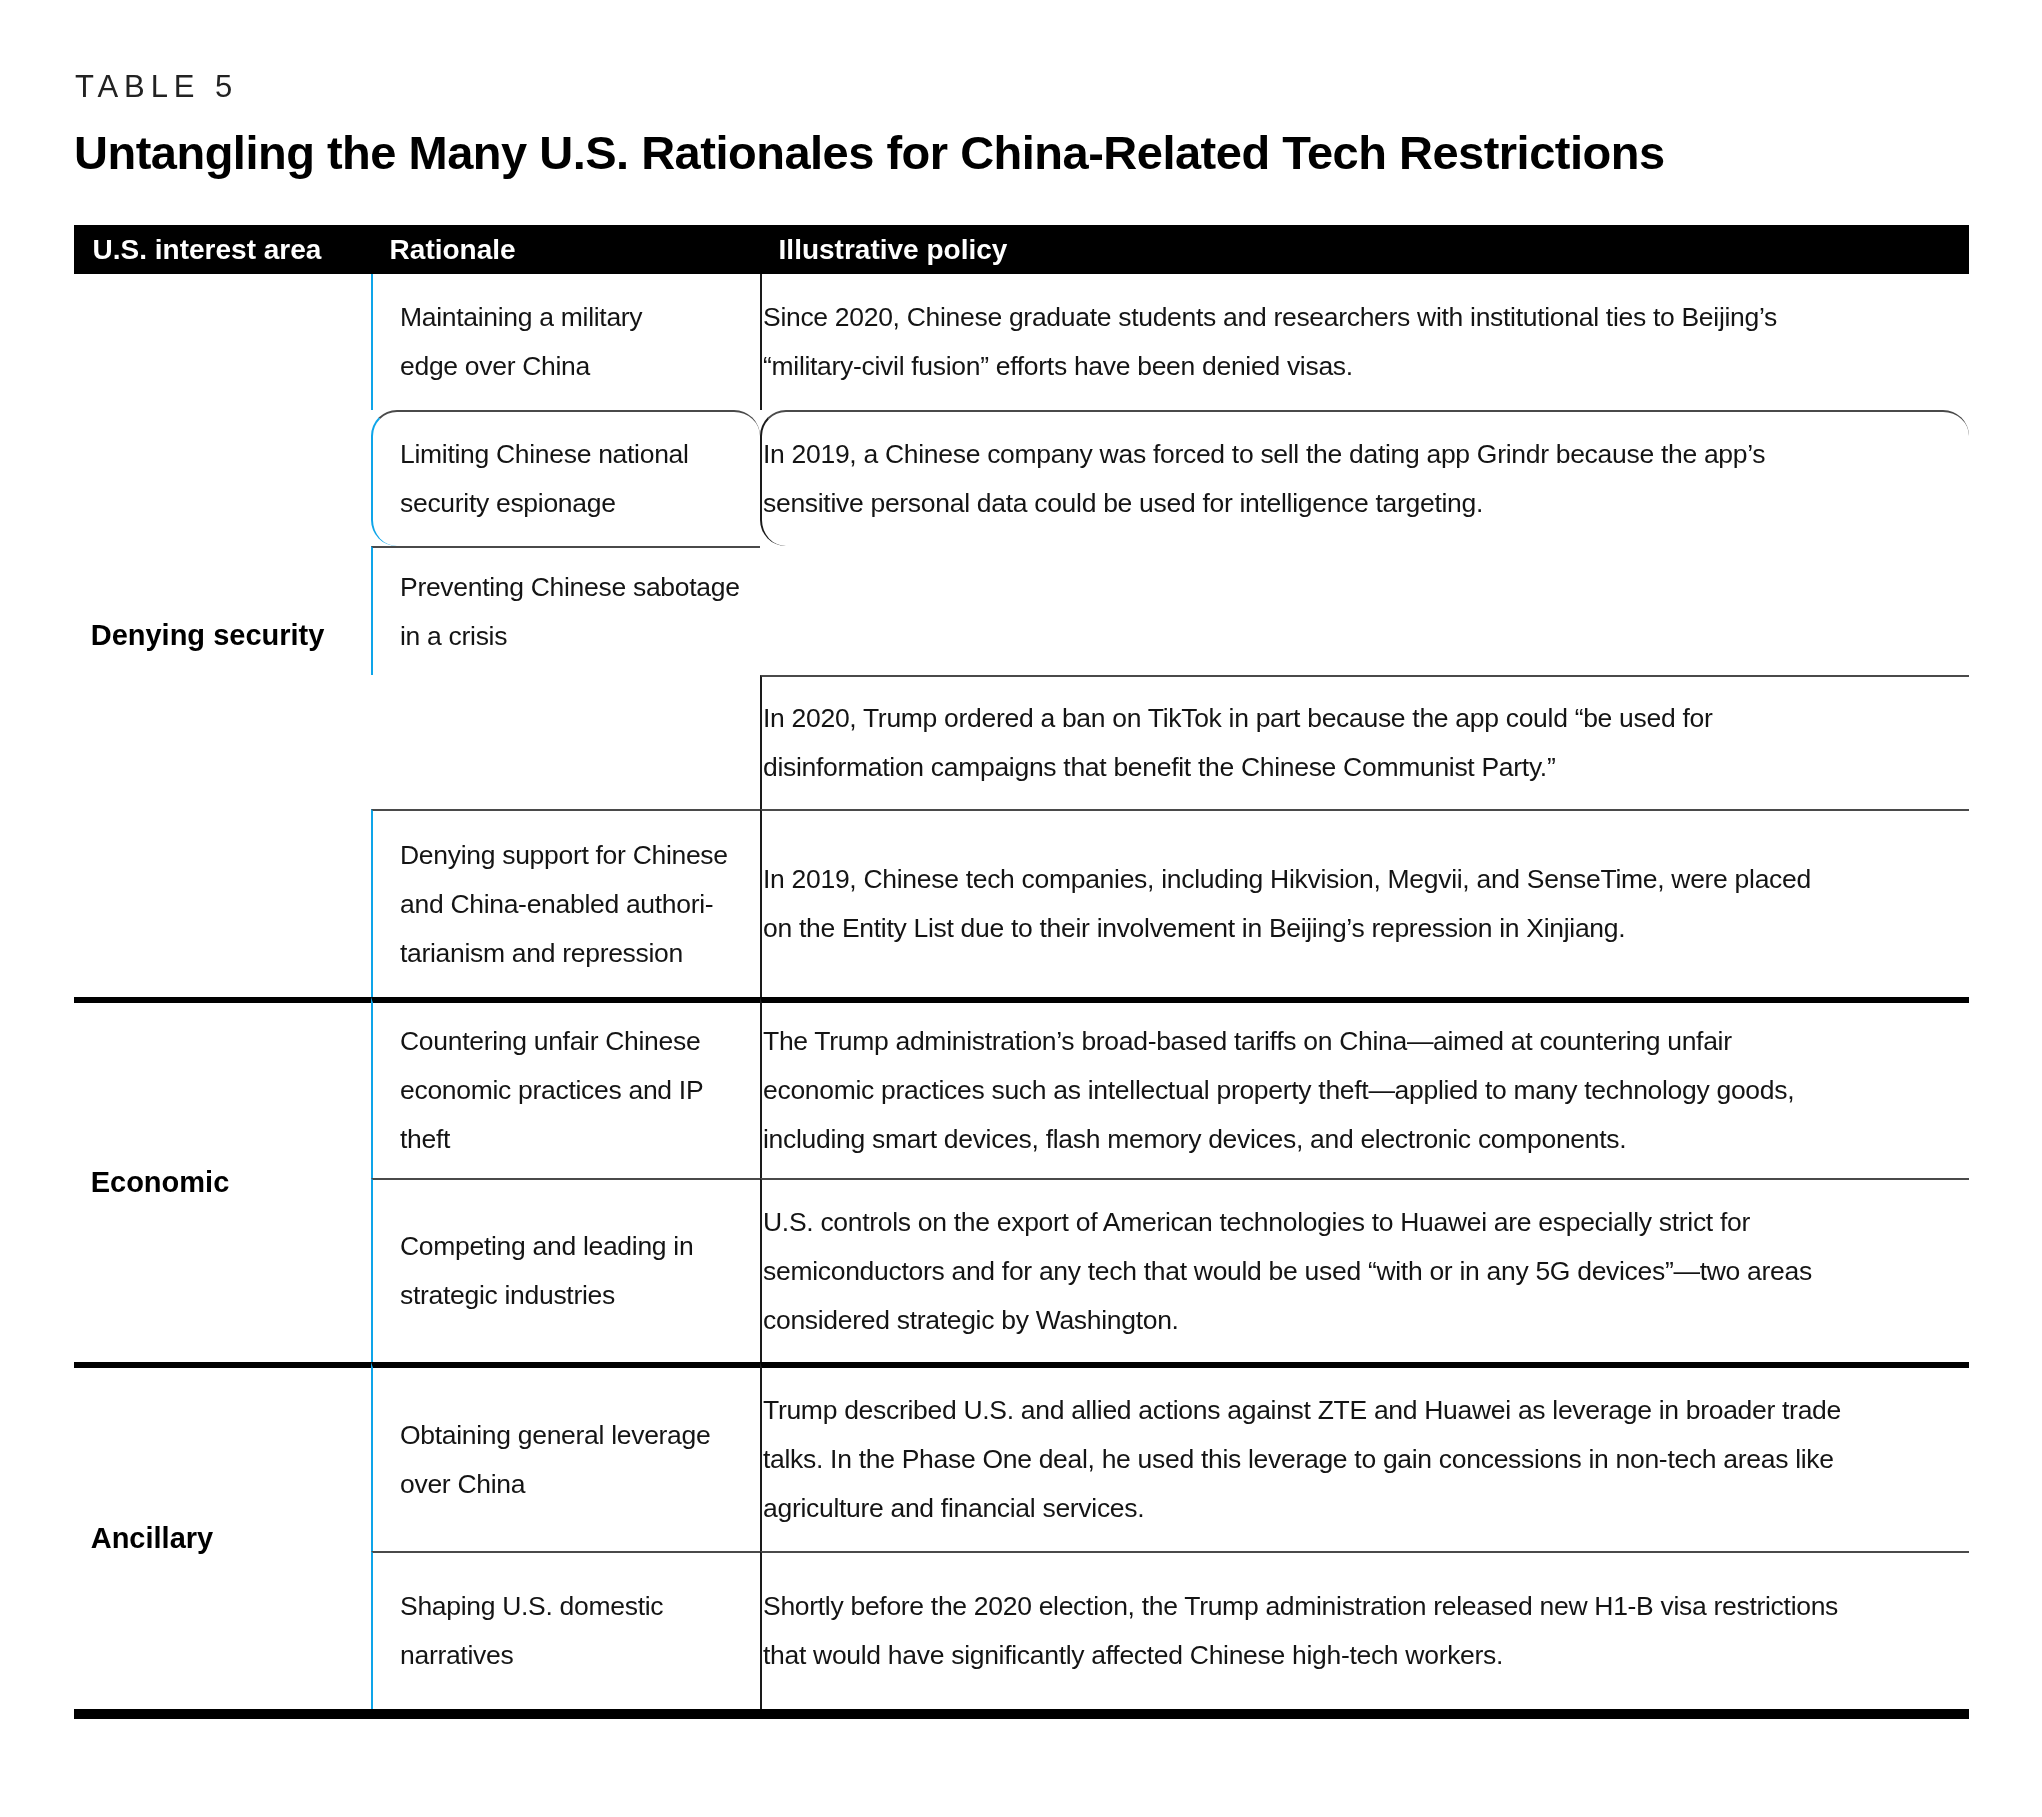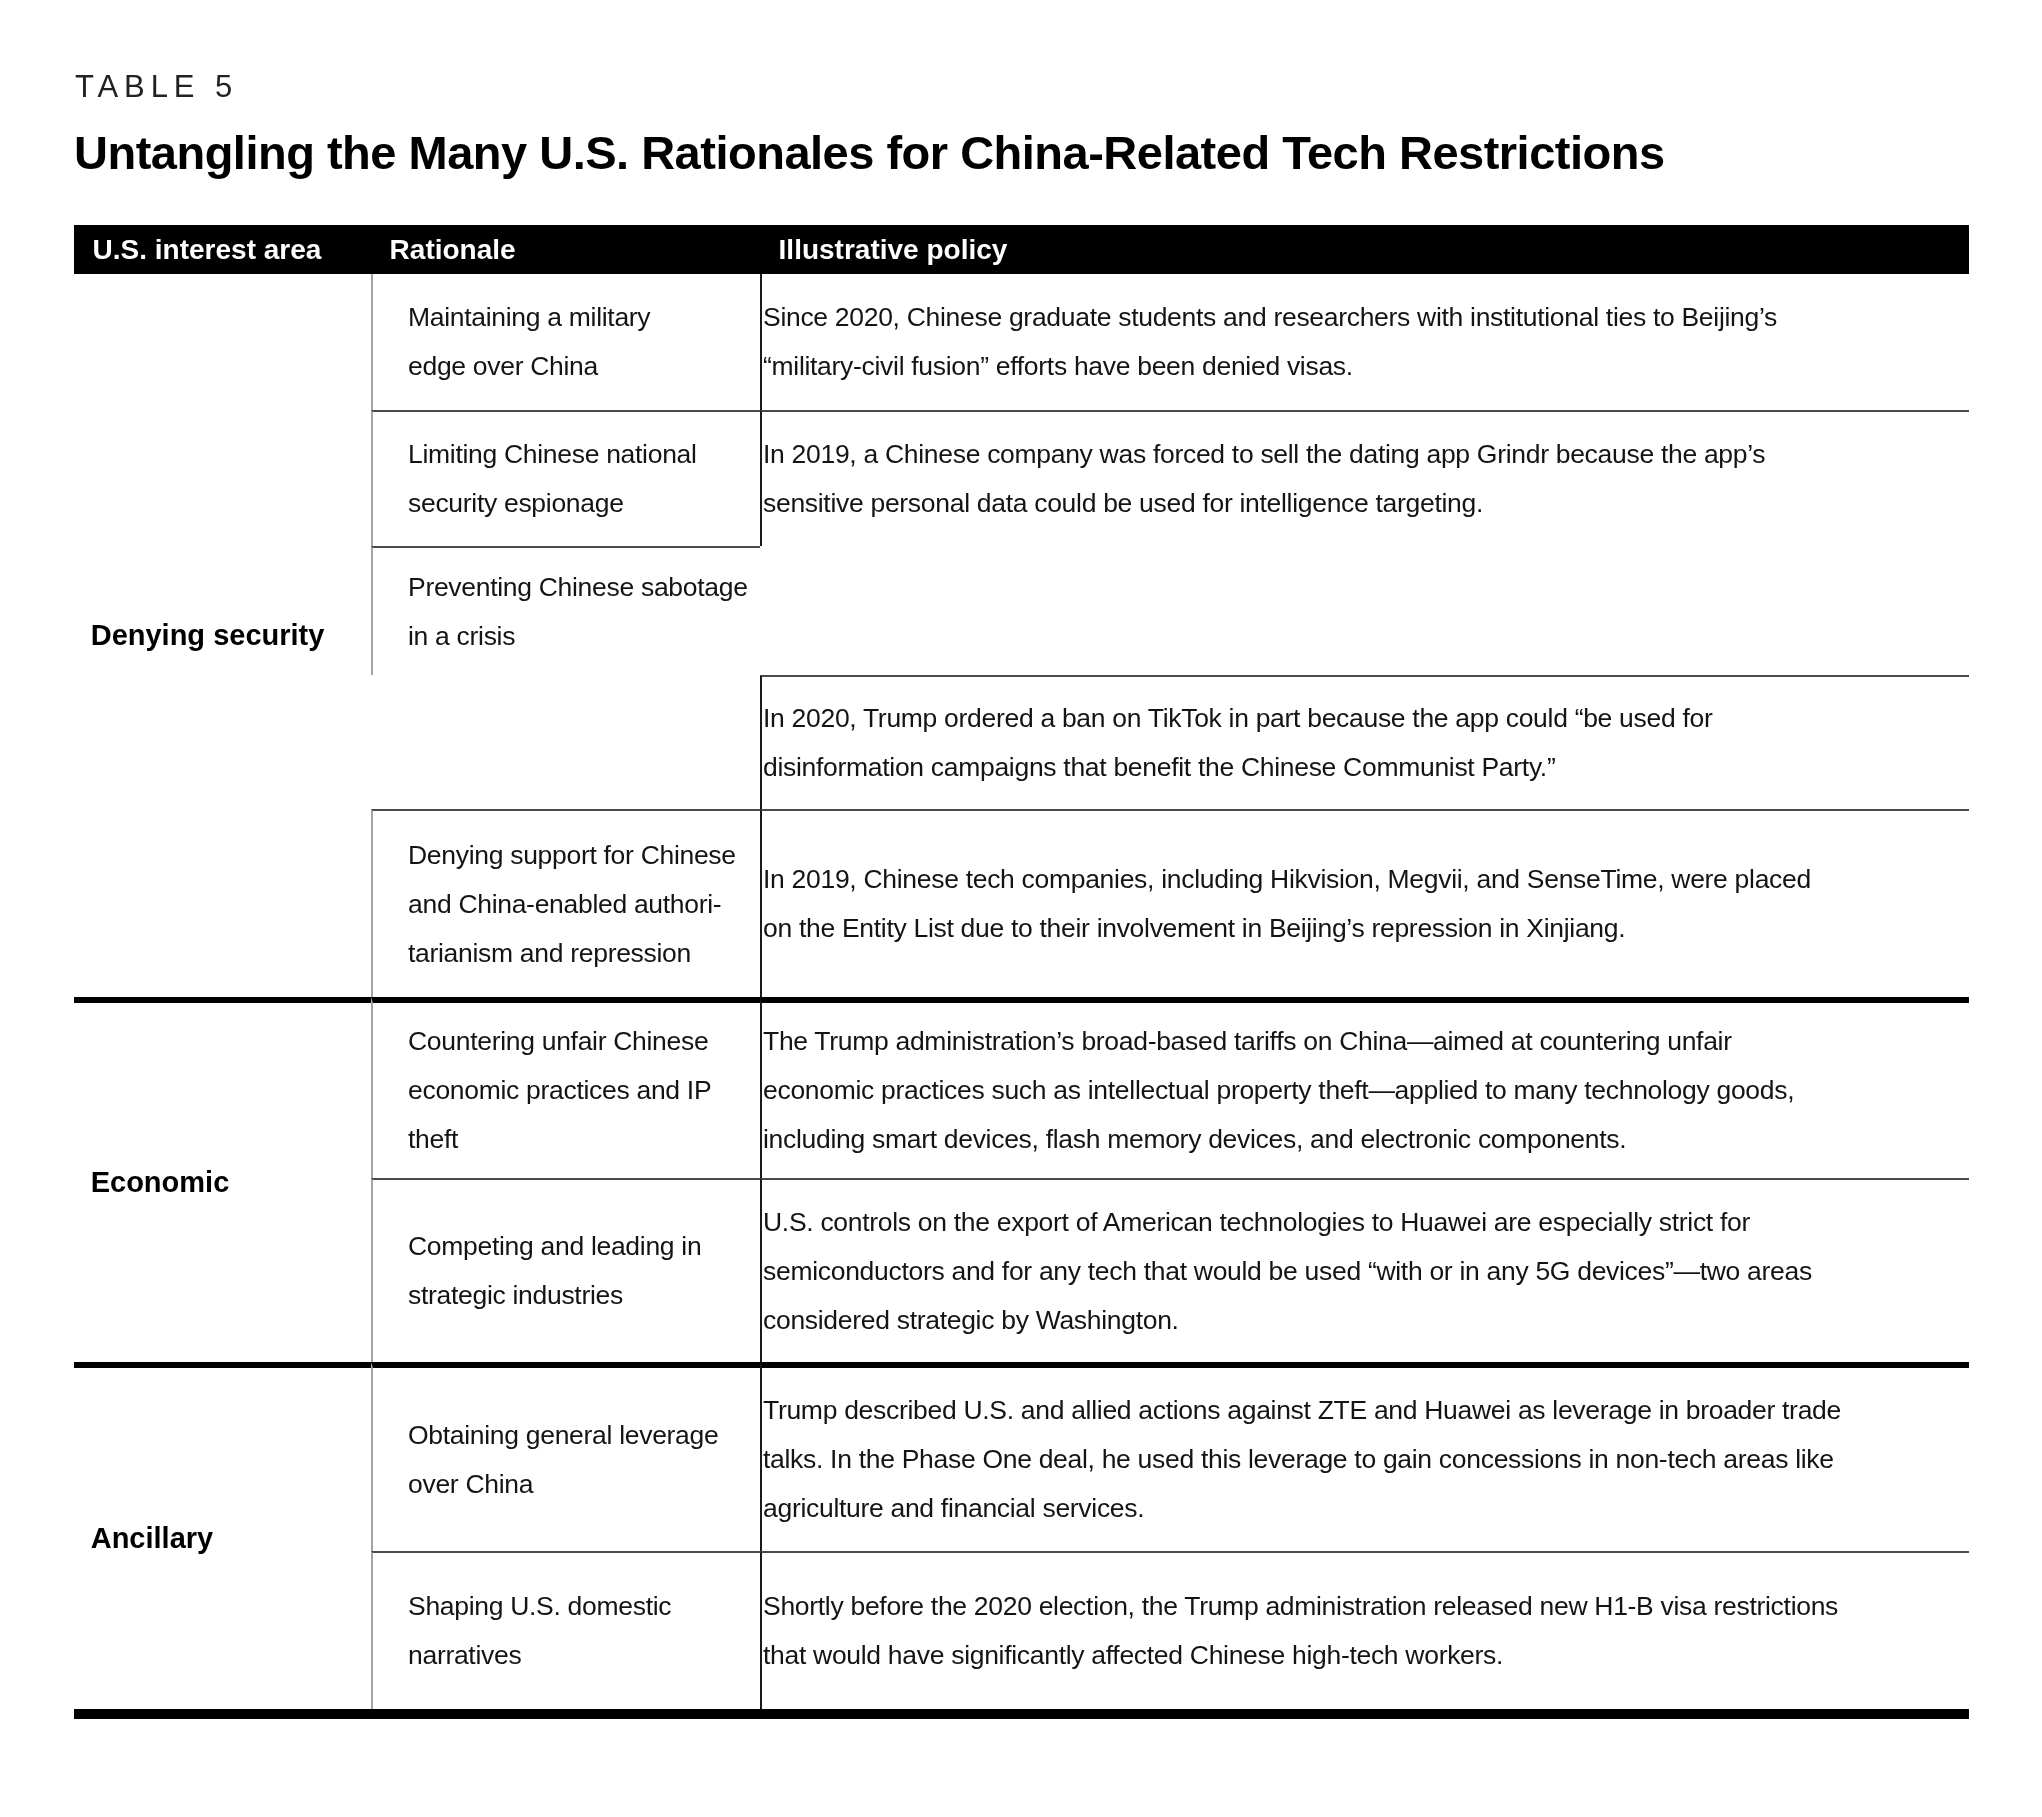--- a/index.html
+++ b/index.html
@@ -67,37 +67,37 @@
     font-size:29px;
     padding-left:16.7px;
     color:#000000;
     white-space:pre;
   }
   .s1{grid-row:1 / span 5;}
   .s2{grid-row:6 / span 2;}
   .s3{grid-row:8 / span 2;}
   .rat{
     grid-column:2;
-    border-left:2px solid #a3a3a3;
-    padding-left:35px;
+    border-left:2px solid #0ea5e9;
+    padding-left:27px;
   }
   .pol{
     grid-column:3;
     border-left:2px solid #1a1a1a;
     padding-left:1px;
   }
   .cell{
     font-size:26.5px;
     font-stretch:condensed;
     letter-spacing:-0.3px;
     line-height:49px;
     color:#141414;
     white-space:pre;
   }
-  .r1{grid-row:1;} .r2{grid-row:2;} .r3{grid-row:3;}
+  .r1{grid-row:1;} .r2{grid-row:2;border-radius:26px;} .r3{grid-row:3;}
   .r4{grid-row:4;} .r5{grid-row:5;} .r6{grid-row:6;}
   .r7{grid-row:7;} .r8{grid-row:8;} .r9{grid-row:9;}
   .thin{border-top:2px solid #4a4a4a;}
   .thick{border-top:6.9px solid #000000;}
 </style>
 </head>
 <body>
 
 <div class="page">
 

